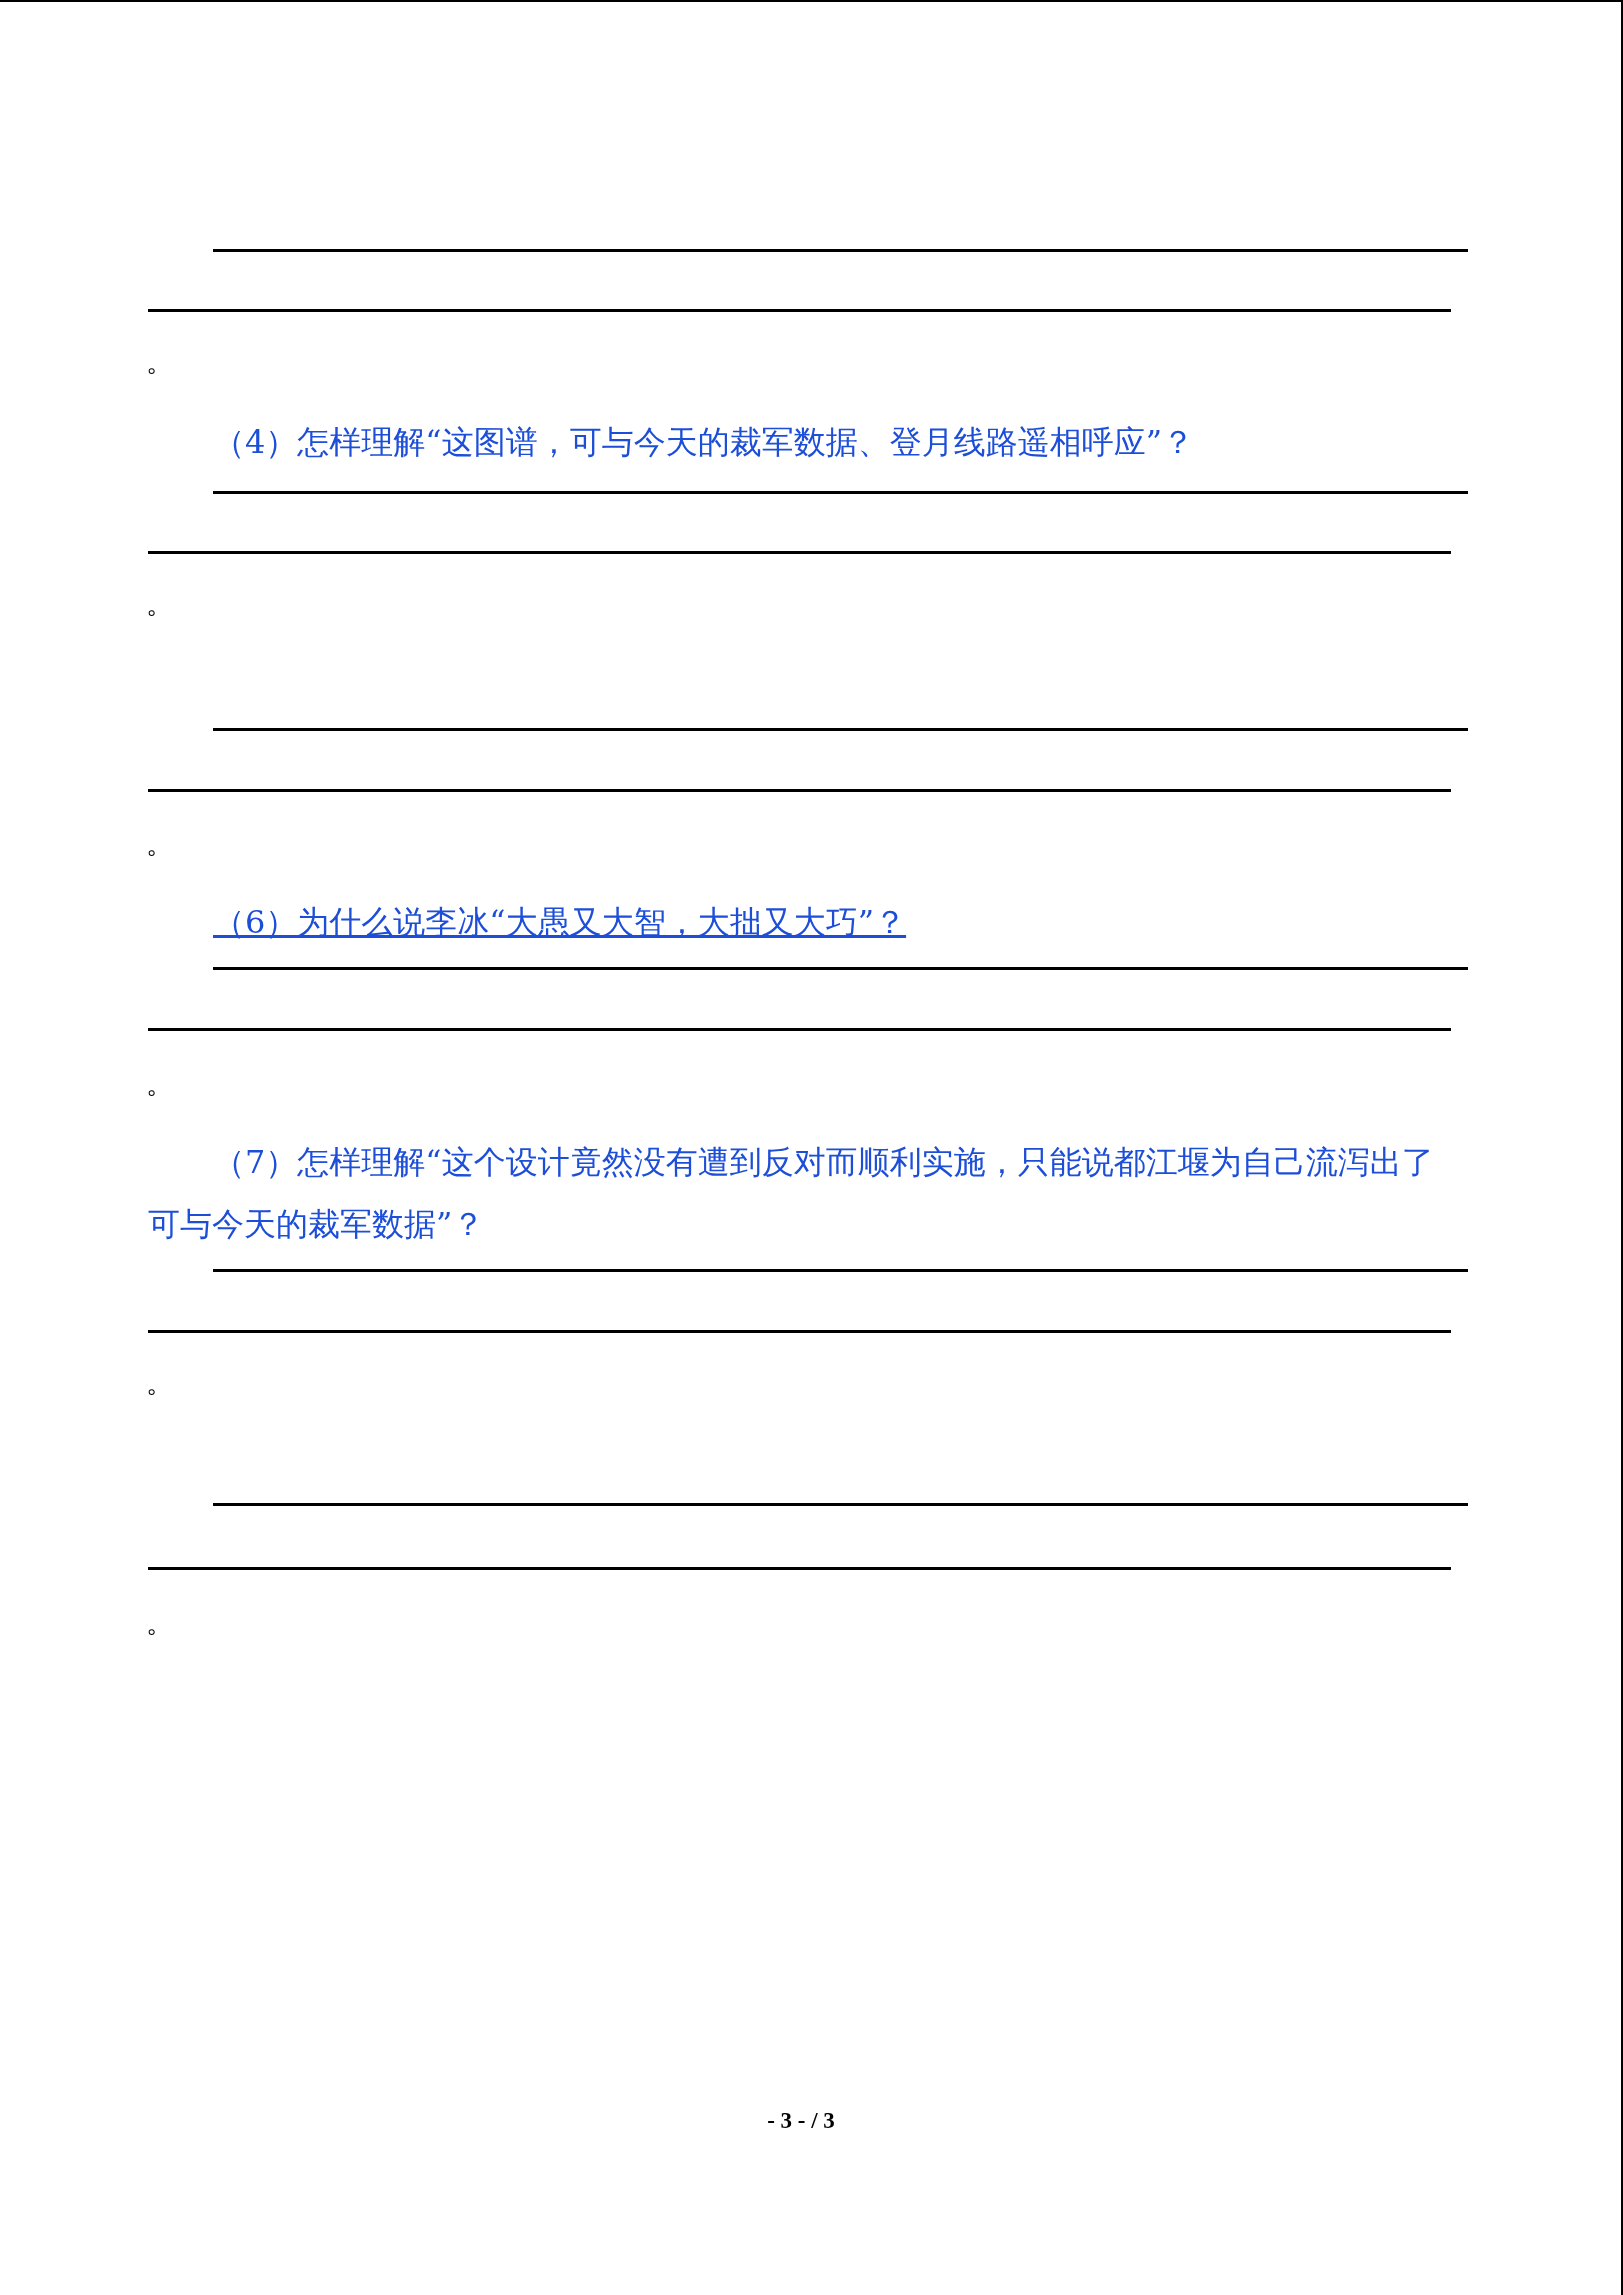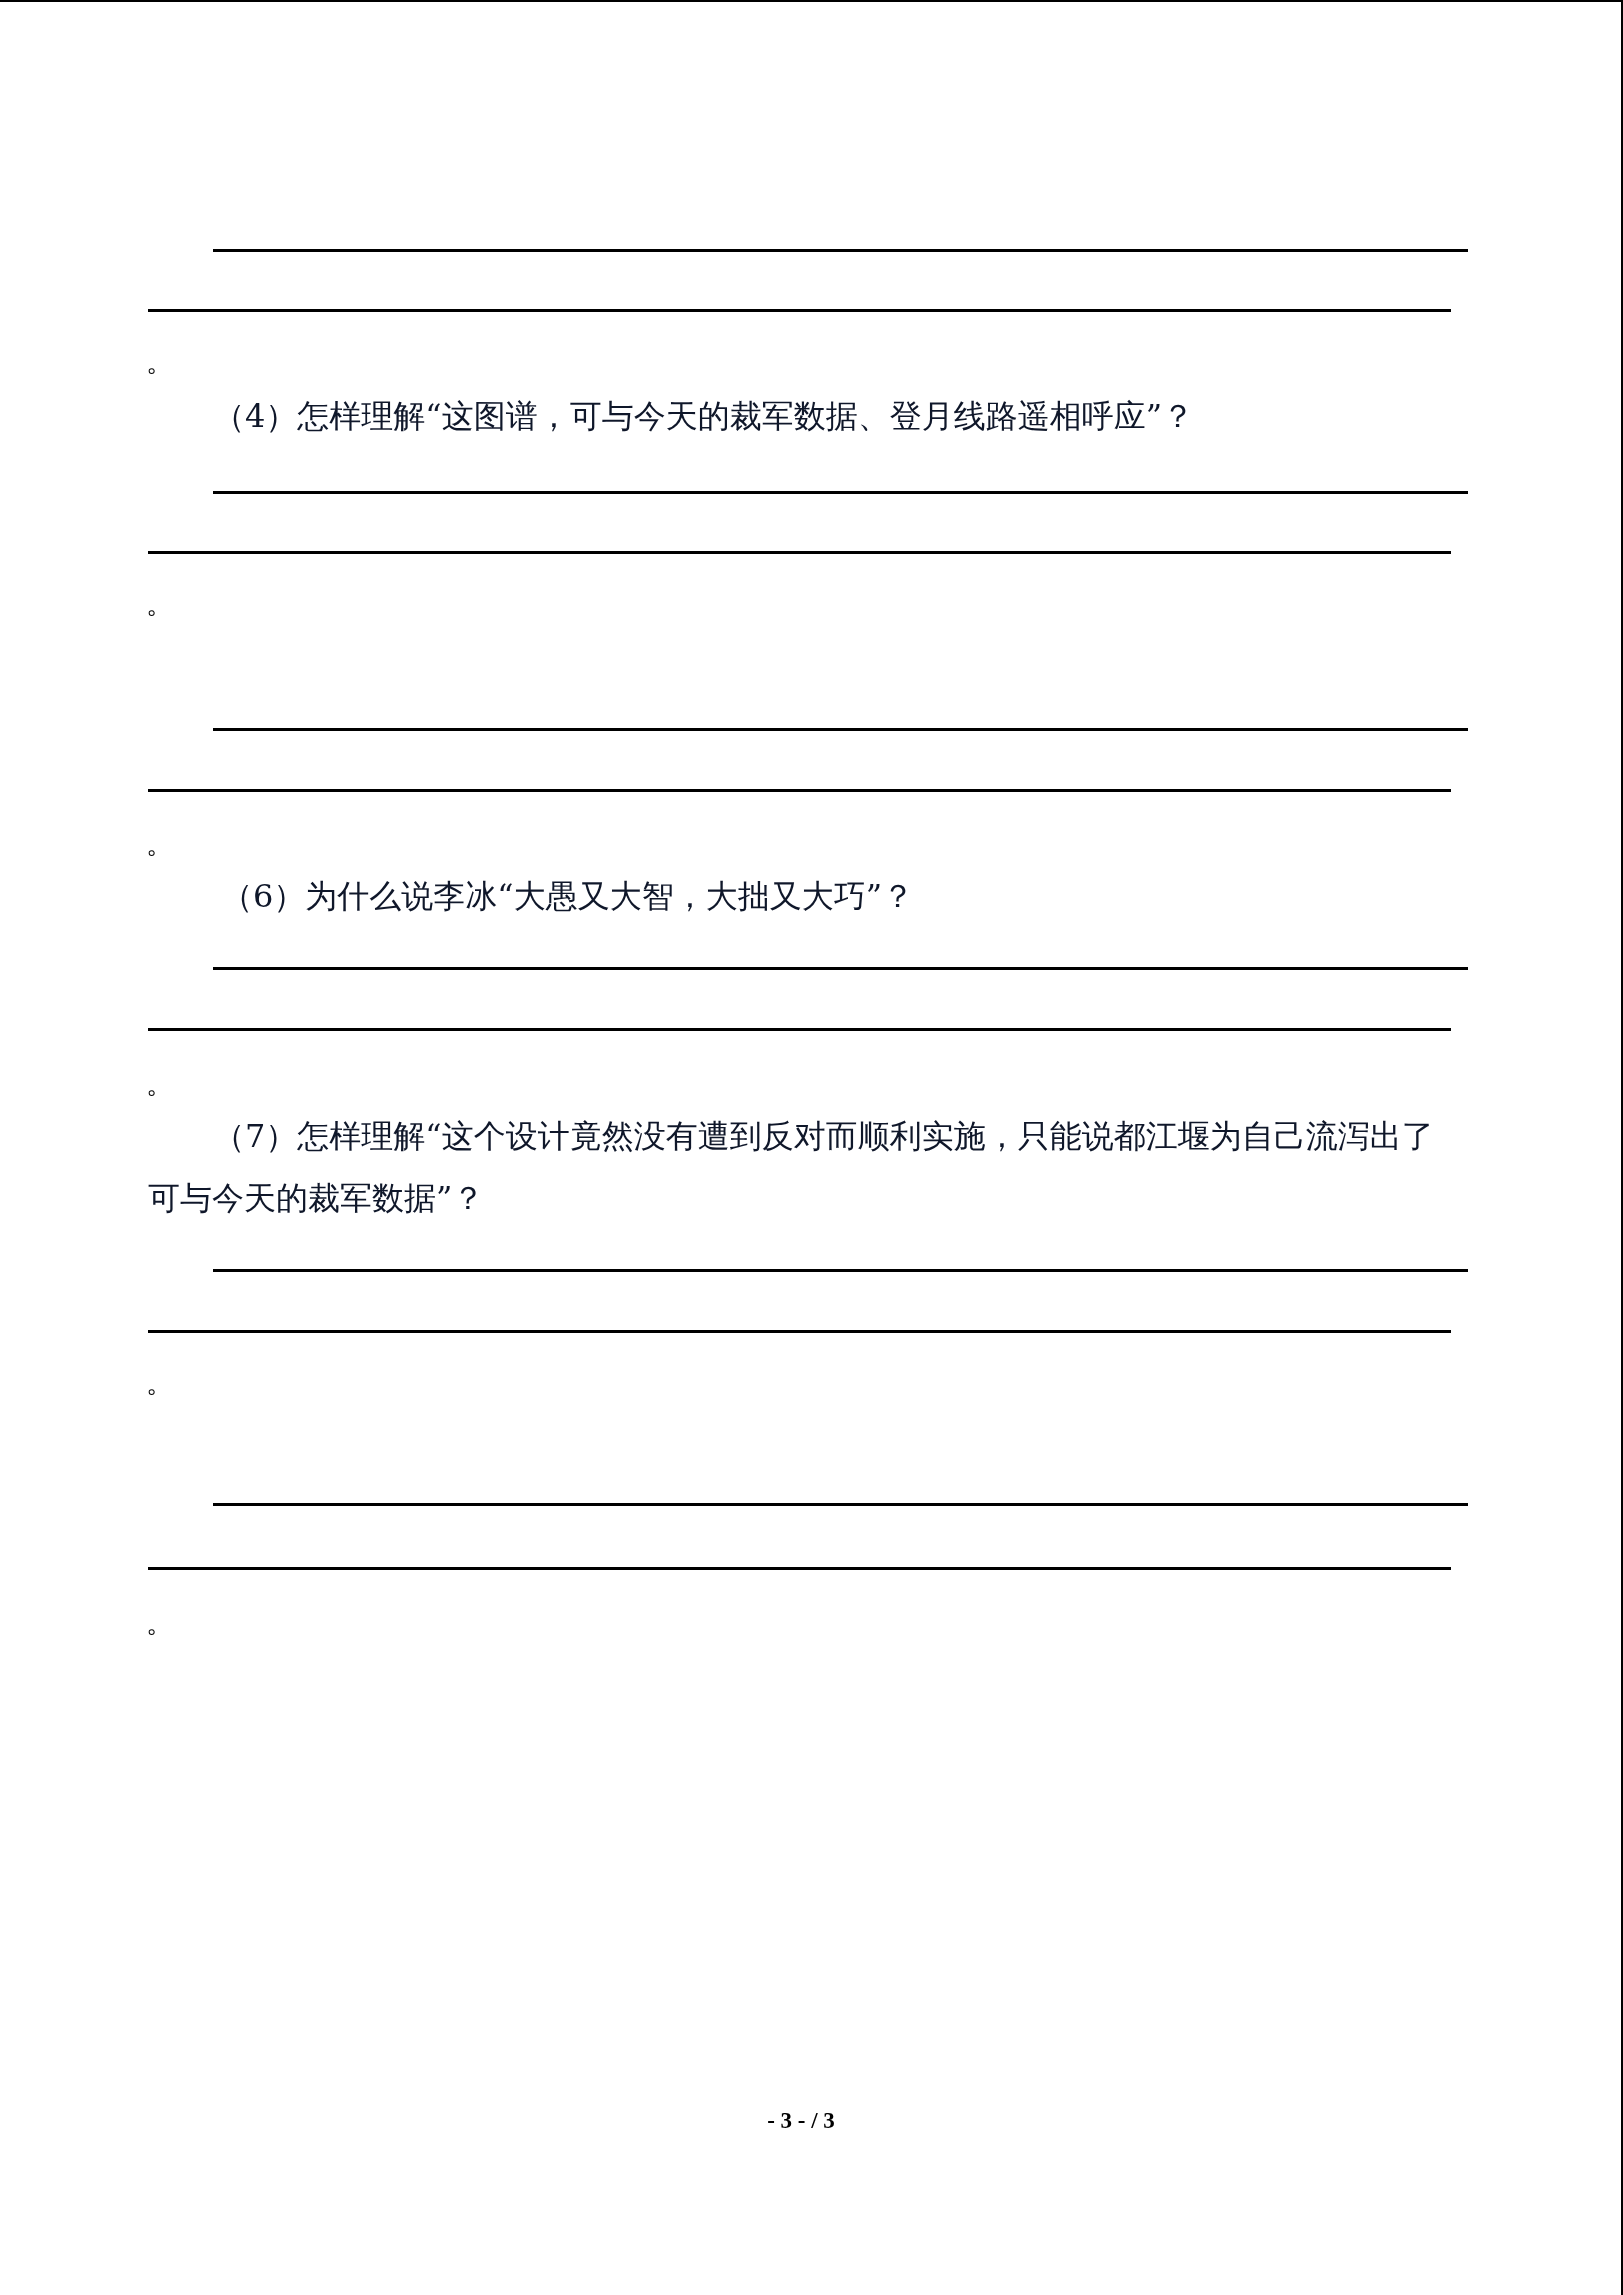--- a/index.html
+++ b/index.html
@@ -9,22 +9,23 @@
     background: #ffffff;
     border-top: 2.7px solid #000000;
     border-right: 2px solid #000000;
     box-sizing: border-box;
   }
   .q {
     position: absolute;
     font-family: "DejaVu Serif", "Liberation Serif", serif;
     font-size: 32px;
     line-height: 38px;
-    color: #0f172a;
+    color: #1d4ed8;
     white-space: nowrap;
+    margin-top: 26px;
   }
   .line {
     position: absolute;
     height: 2.7px;
     background: #000000;
   }
   .line.indent { left: 213px; width: 1255px; }
   .line.full { left: 148px; width: 1303px; }
   .period {
     position: absolute;
@@ -56,21 +57,21 @@
 
   <div class="q" style="left:213px; top:395px;">（4）怎样理解“这图谱，可与今天的裁军数据、登月线路遥相呼应”？</div>
   <div class="line indent" style="top:489px;"></div>
   <div class="line full" style="top:549px;"></div>
   <div class="period" style="top:588px;">。</div>
 
   <div class="line indent" style="top:726px;"></div>
   <div class="line full" style="top:787px;"></div>
   <div class="period" style="top:828px;">。</div>
 
-  <div class="q" style="left:221px; top:875px;">（6）为什么说李冰“大愚又大智，大拙又大巧”？</div>
+  <div class="q" style="left:213px; top:875px;text-decoration:underline;">（6）为什么说李冰“大愚又大智，大拙又大巧”？</div>
   <div class="line indent" style="top:965px;"></div>
   <div class="line full" style="top:1026px;"></div>
   <div class="period" style="top:1068px;">。</div>
 
   <div class="q" style="left:213px; top:1115px;">（7）怎样理解“这个设计竟然没有遭到反对而顺利实施，只能说都江堰为自己流泻出了</div>
   <div class="q" style="left:148px; top:1177px;">可与今天的裁军数据”？</div>
   <div class="line indent" style="top:1267px;"></div>
   <div class="line full" style="top:1328px;"></div>
   <div class="period" style="top:1367px;">。</div>
 

